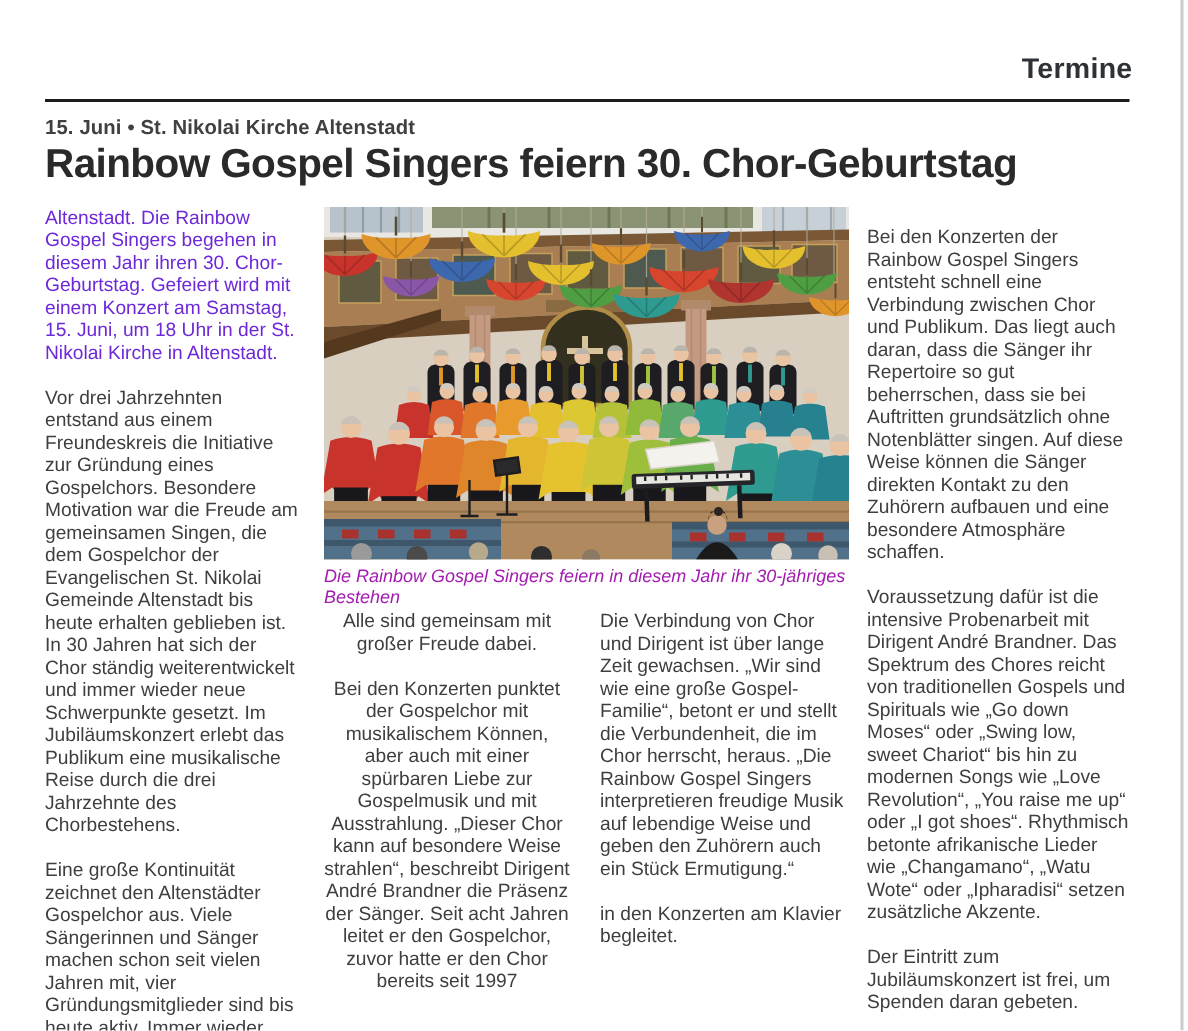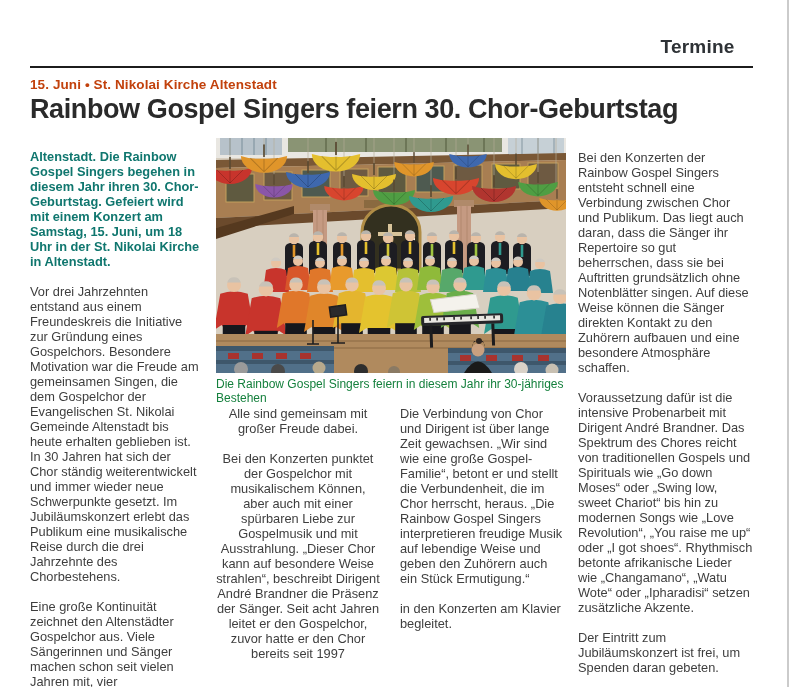--- a/index.html
+++ b/index.html
@@ -4,45 +4,45 @@
 <style>
   html,body{margin:0;padding:0;}
   body{
     width:792px;height:687px;position:relative;background:#ffffff;
     font-family:"Liberation Sans","DejaVu Sans",sans-serif;
     color:#3e3e3e;overflow:hidden;
   }
   .edge-line{position:absolute;left:787px;top:0;width:2px;height:687px;background:#cbcbcb;}
   .section-label{
     position:absolute;top:36px;left:640px;width:115px;
-    font-size:19px;font-weight:600;color:#2e3236;letter-spacing:.2px;text-align:center;
+    font-size:19px;font-weight:600;color:#2e3236;letter-spacing:.2px;text-align:right;
   }
   .header-rule{position:absolute;left:30px;top:66px;width:723px;height:2px;background:#1c1c1c;}
   .dateline{
     position:absolute;left:30px;top:77px;
-    font-size:13.5px;font-weight:700;color:#c2410c;letter-spacing:.1px;
+    font-size:13.5px;font-weight:700;color:#404040;letter-spacing:.1px;
   }
   .headline{
     position:absolute;left:30px;top:94px;margin:0;width:740px;
     font-size:27px;font-weight:700;color:#2a2a2a;letter-spacing:-0.4px;white-space:nowrap;
   }
   .col{
     position:absolute;font-size:12.8px;line-height:15px;color:#3e3e3e;
     text-align:left;hyphens:auto;-webkit-hyphens:auto;
   }
   .col p{margin:0 0 15px 0;}
-  .col p.intro{font-weight:700;color:#0f766e;margin-top:12px;}
+  .col p.intro{font-weight:400;color:#6d28d9;}
   .col1{left:30px;top:137px;width:170px;}
   .col2{left:216px;top:406px;width:164px;text-align:center;}
   .col3{left:400px;top:406px;width:164px;}
   .col4{left:578px;top:150px;width:176px;}
   .photo-block{position:absolute;left:216px;top:138px;width:350px;margin:0;}
   .photo-block svg{display:block;width:350px;height:235px;}
   .photo-caption{
-    margin-top:4px;font-size:12px;color:#15803d;line-height:14px;
+    margin-top:4px;font-size:12px;font-style:italic;color:#a21caf;line-height:14px;
   }
 </style>
 </head>
 <body>
 
 <div class="edge-line"></div>
 
 <div class="section-label">Termine</div>
 <div class="header-rule"></div>
 

